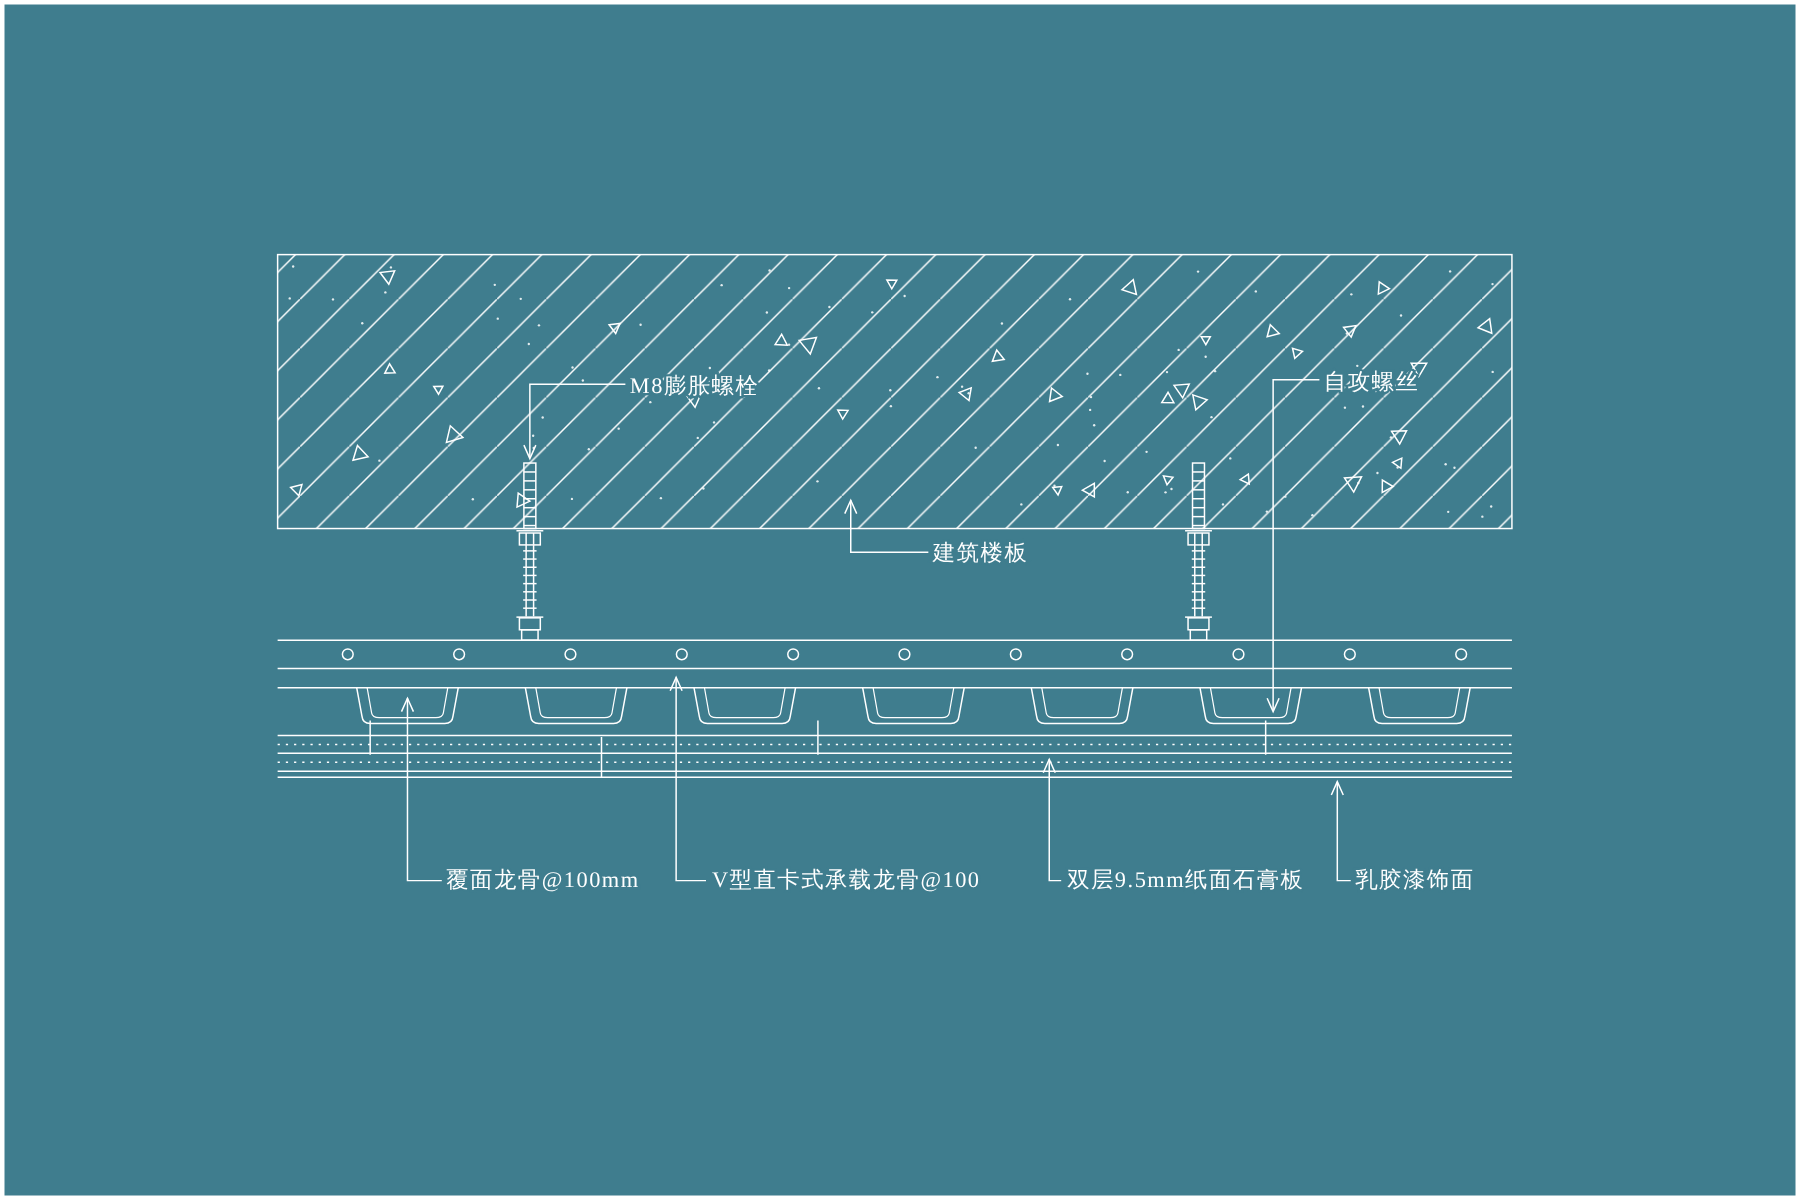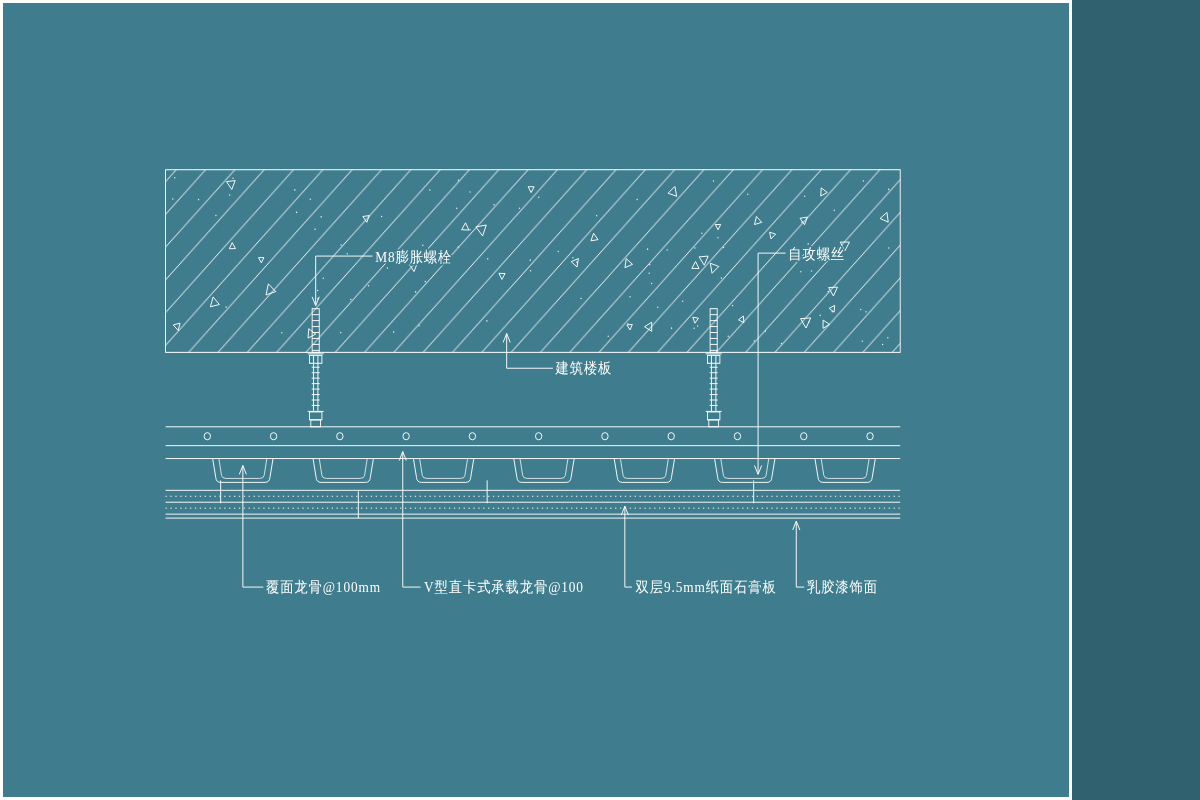--- a/index.html
+++ b/index.html
@@ -1,17 +1,17 @@
 <!DOCTYPE html>
 <html style="--background: #3F7D8E; --line: #FFFFFF; --frame: #FFFFFF;"><head>
 <meta charset="utf-8">
 <style>
   html,body{margin:0;padding:0;background:#2f616f;}
   .frame{
-    width:1072px;height:800px;box-sizing:border-box;
+    width:1200px;height:800px;box-sizing:border-box;
     border:3px solid var(--frame,#ffffff);
     background:var(--background,#3F7D8E);
     position:relative;overflow:hidden;
   }
   svg{display:block;width:100%;height:100%;color:var(--line,#ffffff);}
   #hatch line{stroke:var(--line,#ffffff);stroke-width:1;}
   .lbl{
     font-family:"Liberation Serif","DejaVu Serif",serif;
     font-size:15px;letter-spacing:1px;
     fill:var(--line,#ffffff);

